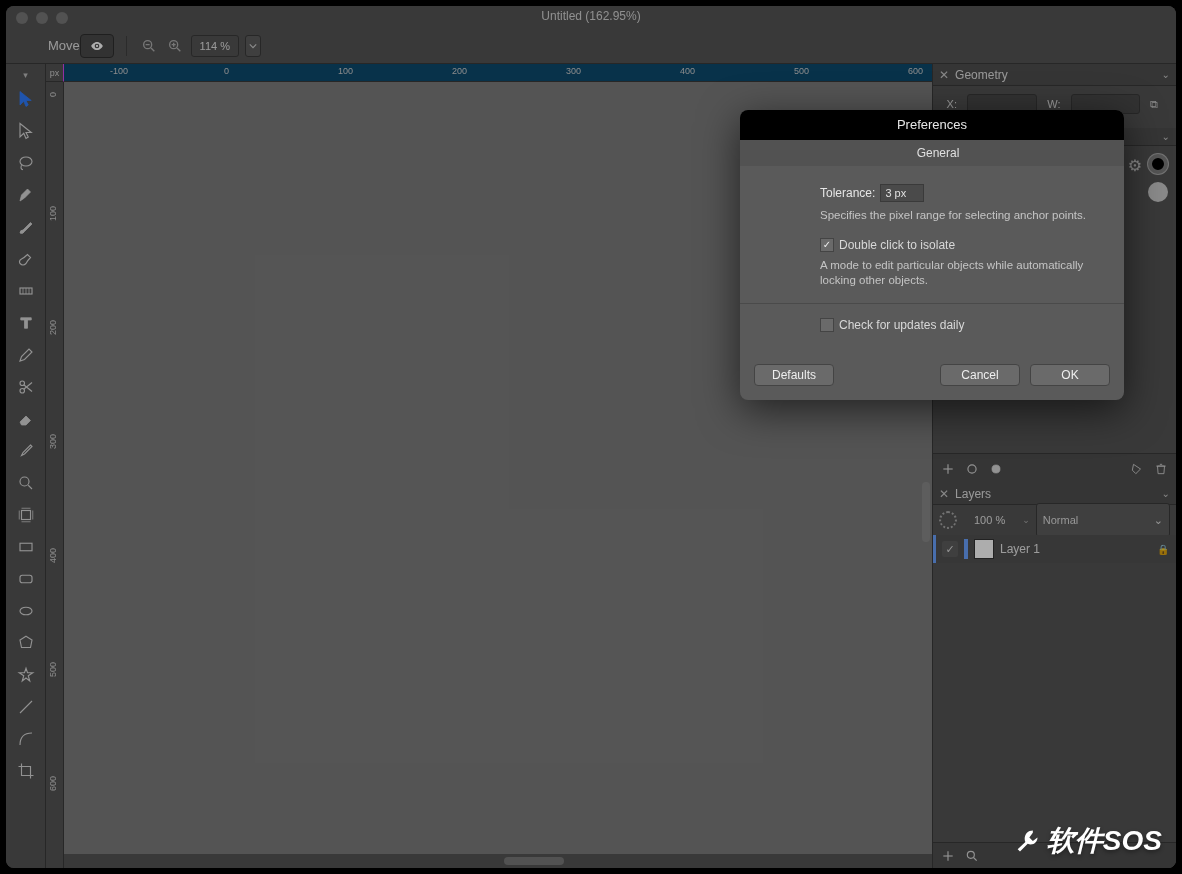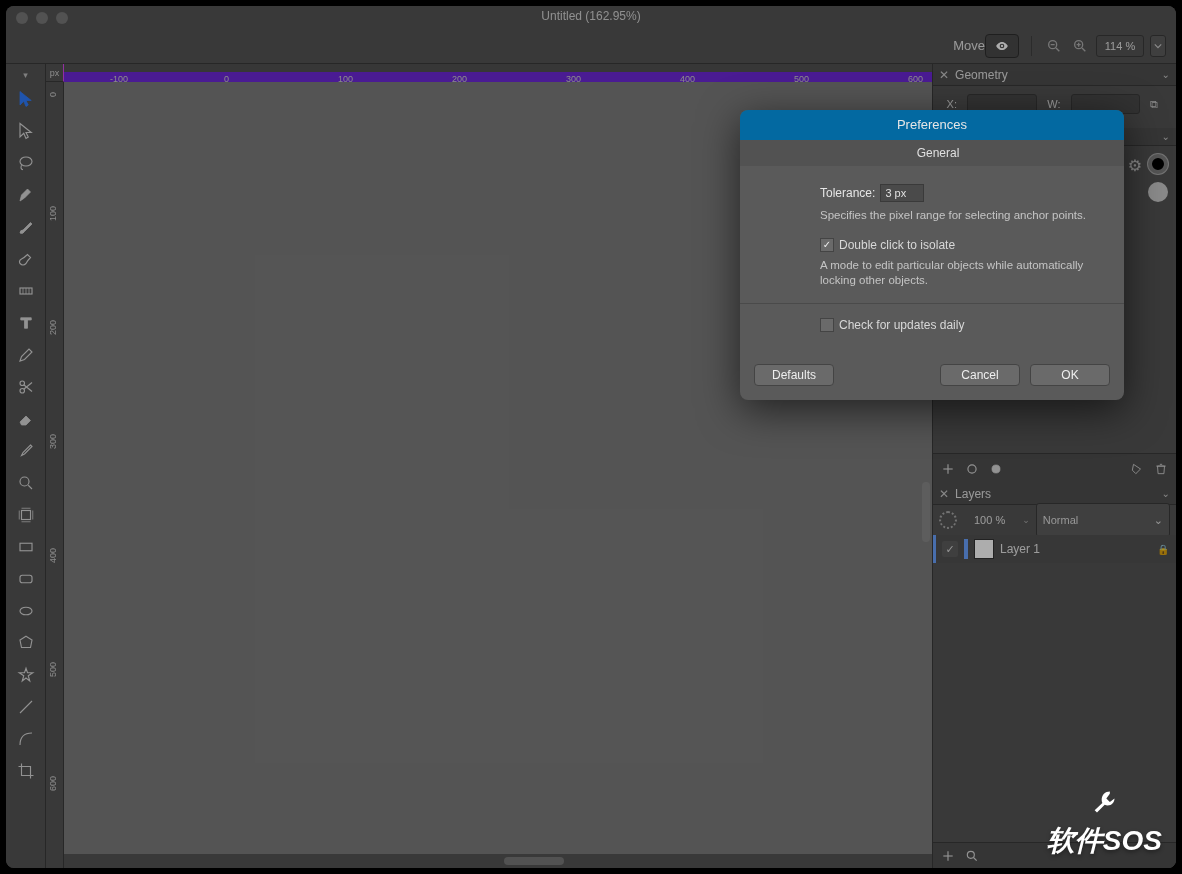--- a/index.html
+++ b/index.html
@@ -7,40 +7,40 @@
 .overlay { position: absolute; inset: 0; background: rgba(0,0,0,0.32); pointer-events:none; z-index: 50; }
 .window { position: absolute; left: 6px; top: 6px; width: 1170px; height: 862px; background: #555555; border-radius: 8px; overflow: hidden; }
 
 
 .titlebar { height: 22px; background: #555555; position: relative; }
 .traffic { position: absolute; left: 10px; top: 6px; display: flex; gap: 8px; }
 .traffic span { width: 12px; height: 12px; border-radius: 50%; background: #797979; display:inline-block; }
 .title-text { position:absolute; left:0; right:0; top:3px; text-align:center; color:#d4d4d4; font-size:12px; }
 
 
-.options-bar { height: 36px; background: #555555; border-bottom: 1px solid #3a3a3a; display:flex; align-items:center; padding: 0 10px; justify-content:flex-end; }
+.options-bar { height: 36px; background: #555555; border-bottom: 1px solid #3a3a3a; display:flex; align-items:center; padding: 0 10px; justify-content:flex-start; }
 .tool-name { color:#e2e2e2; font-size:13px; font-weight:500; margin-left:32px; }
 .options-right { display:flex; align-items:center; gap:6px; }
 .eye-box { width:34px; height:24px; background:#4A4A4A; border:1px solid #2f2f2f; border-radius:4px; display:flex; align-items:center; justify-content:center; }
 .eye-box svg { fill:#fff; }
 .zoom-icon { width:20px; height:20px; display:flex; align-items:center; justify-content:center; color:#b0b0b0; }
 .zoom-box { width:48px; height:22px; background:#555; border:1px solid #3a3a3a; border-radius:3px; color:#e2e2e2; font-size:11px; display:flex; align-items:center; justify-content:center; }
 .zoom-dd { width:16px; height:22px; background:#5d5d5d; border:1px solid #3a3a3a; border-radius:3px; display:flex; align-items:center; justify-content:center; }
 .sep-v { width:1px; height:20px; background:#404040; margin:0 6px; }
 
 
 .main { display:flex; height: calc(100% - 58px); }
 .toolbar { width: 40px; background:#555555; display:flex; flex-direction:column; align-items:center; padding-top:4px; gap:2px; border-right:1px solid #3a3a3a; }
 .toolbar .tool { width:30px; height:30px; display:flex; align-items:center; justify-content:center; border-radius:3px; }
 .toolbar .tool.active svg { fill:#2f7dff; stroke:#2f7dff; }
 .toolbar svg { width:18px; height:18px; fill:#d8d8d8; stroke:#d8d8d8; }
 .tool-dd { width:40px; height:14px; display:flex; align-items:center; justify-content:center; color:#bbb; font-size:9px; }
 
 .canvas-zone { flex:1; background:#525252; position:relative; }
-.ruler-h { position:absolute; top:8px; left:18px; right:0; height:18px; background:#6d28d9; border-bottom:1px solid #3a3a3a; }
+.ruler-h { position:absolute; top:0; left:18px; right:0; height:18px; background:#0c4a6e; border-bottom:1px solid #3a3a3a; }
 .ruler-h .tick { position:absolute; top:2px; font-size:9px; color:#cecece; }
 .ruler-v { position:absolute; top:18px; left:0; width:18px; bottom:0; background:#555555; border-right:1px solid #3a3a3a; }
 .ruler-v .tick { position:absolute; left:2px; font-size:9px; color:#cecece; writing-mode:vertical-rl; transform:rotate(180deg); }
 .ruler-corner { position:absolute; left:0; top:0; width:18px; height:18px; background:#555555; border-right:1px solid #d946ef; border-bottom:1px solid #3a3a3a; color:#cecece; font-size:9px; text-align:center; line-height:18px; }
 .canvas { position:absolute; left:18px; top:18px; right:0; bottom:14px; background:#7d7d7d; }
 .scroll-h { position:absolute; left:18px; right:0; bottom:0; height:14px; background:#555555; }
 .scroll-h .thumb { position:absolute; left:440px; width:60px; height:8px; top:3px; background:#7a7a7a; border-radius:4px; }
 .scroll-v { position:absolute; right:0; top:18px; bottom:14px; width:14px; }
 .scroll-v .thumb { position:absolute; right:2px; top:400px; width:8px; height:60px; background:#8a8a8a; border-radius:4px; }
 
@@ -74,40 +74,40 @@
 .layer-row { height:28px; display:flex; align-items:center; padding:0 6px; gap:6px; background:#525252; border-left:3px solid #6aa3ff;}
 .layer-row .vis{ width:16px; height:16px; background:#5d5d5d; border-radius:2px; display:flex; align-items:center; justify-content:center; color:#ddd; font-size:11px;}
 .layer-row .swatch{ width:20px; height:20px; background:#fff; border:1px solid #333;}
 .layer-row .lname{ color:#e6e6e6; font-size:12px; flex:1; }
 .layer-row .lock{ color:#888; font-size:10px; }
 .layers-foot { height:26px; background:#4e4e4e; display:flex; align-items:center; padding:0 8px; gap:10px; border-top:1px solid #3a3a3a;}
 .layers-foot svg{width:14px;height:14px;fill:#d8d8d8;stroke:#d8d8d8;}
 
 
 .modal { position:absolute; left:740px; top:110px; width:384px; background:#5a5a5a; border-radius:8px; box-shadow:0 10px 40px rgba(0,0,0,0.6); z-index:100; overflow:hidden; }
-.modal-title { height:30px; background:#0369a1; text-align:center; color:#e6e6e6; font-size:13px; line-height:30px; }
+.modal-title { height:30px; background:#000000; text-align:center; color:#e6e6e6; font-size:13px; line-height:30px; }
 .modal-tabs { height:26px; display:flex; background:#525252;padding-left:12px;}
 .modal-tabs .tab { flex:1; text-align:center; line-height:26px; font-size:12px; color:#e0e0e0; }
 .modal-tabs .tab.active { background:#686868; }
 .modal-body { padding:18px 24px 8px 80px; font-size:12px; color:#d8d8d8; }
 .mb-row { margin-bottom:6px; display:flex; align-items:center; gap:5px; }
 .mb-row .mblab { color:#e6e6e6; font-weight:500; }
 .mb-row .mbfld { width:44px; height:18px; background:#4a4a4a; border:1px solid #3a3a3a; color:#e0e0e0; font-size:11px; padding:0 4px; display:flex; align-items:center;}
 .mb-desc { color:#c4c4c4; font-size:11.5px; line-height:1.35; margin-bottom:14px; }
 .chk { width:14px; height:14px; background:#6a6a6a; border:1px solid #444; display:inline-flex; align-items:center; justify-content:center; color:#eee; font-size:10px; }
 .chk.checked::after{content:"✓";}
 .mb-sep{height:1px;background:#4a4a4a;margin:8px -24px 14px -80px;}
 .modal-btns { display:flex; padding:10px 14px 14px; gap:10px; }
 .modal-btns .btn { height:22px; background:#6a6a6a; color:#eee; border:1px solid #444; border-radius:4px; font-size:12px; display:flex; align-items:center; justify-content:center; }
 .modal-btns .btn.def{width:80px;}
 .modal-btns .spacer{flex:1;}
 .modal-btns .btn.cancel,.modal-btns .btn.ok{width:80px;}
 
 
-.watermark { position:absolute; right:20px; bottom:14px; z-index:200; color:#fff; font-size:28px; font-weight:600; font-style:italic; display:flex; align-items:center; gap:6px; text-shadow:0 2px 4px rgba(0,0,0,0.4);flex-direction:column;}
+.watermark { position:absolute; right:20px; bottom:14px; z-index:200; color:#fff; font-size:28px; font-weight:600; font-style:italic; display:flex; align-items:center; gap:6px; text-shadow:0 2px 4px rgba(0,0,0,0.4);}
 .watermark svg{width:28px;height:28px;fill:#fff;}
 </style>
 </head>
 <body>
 
 <div class="window">
 
   <div class="titlebar">
     <div class="traffic">
       <span></span>

